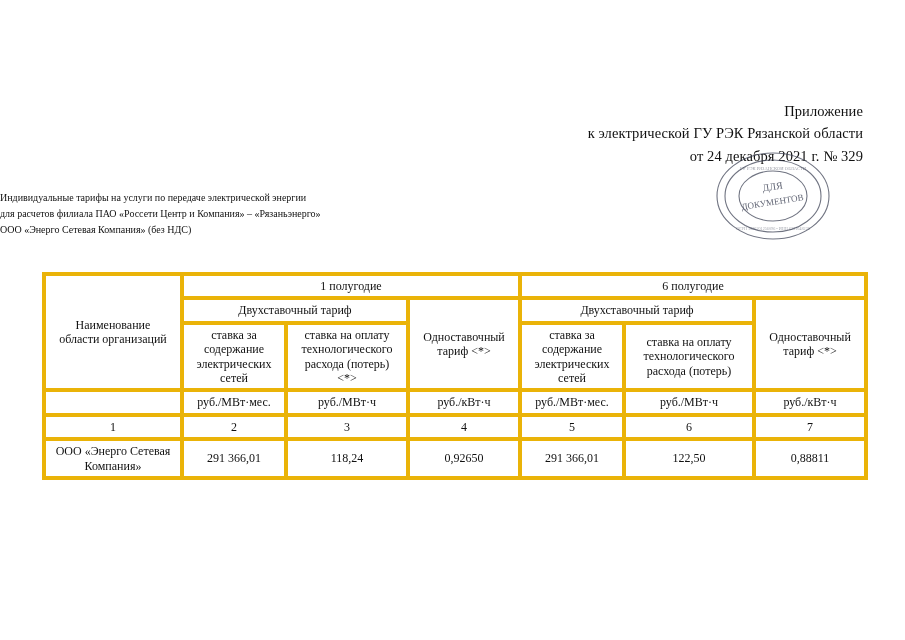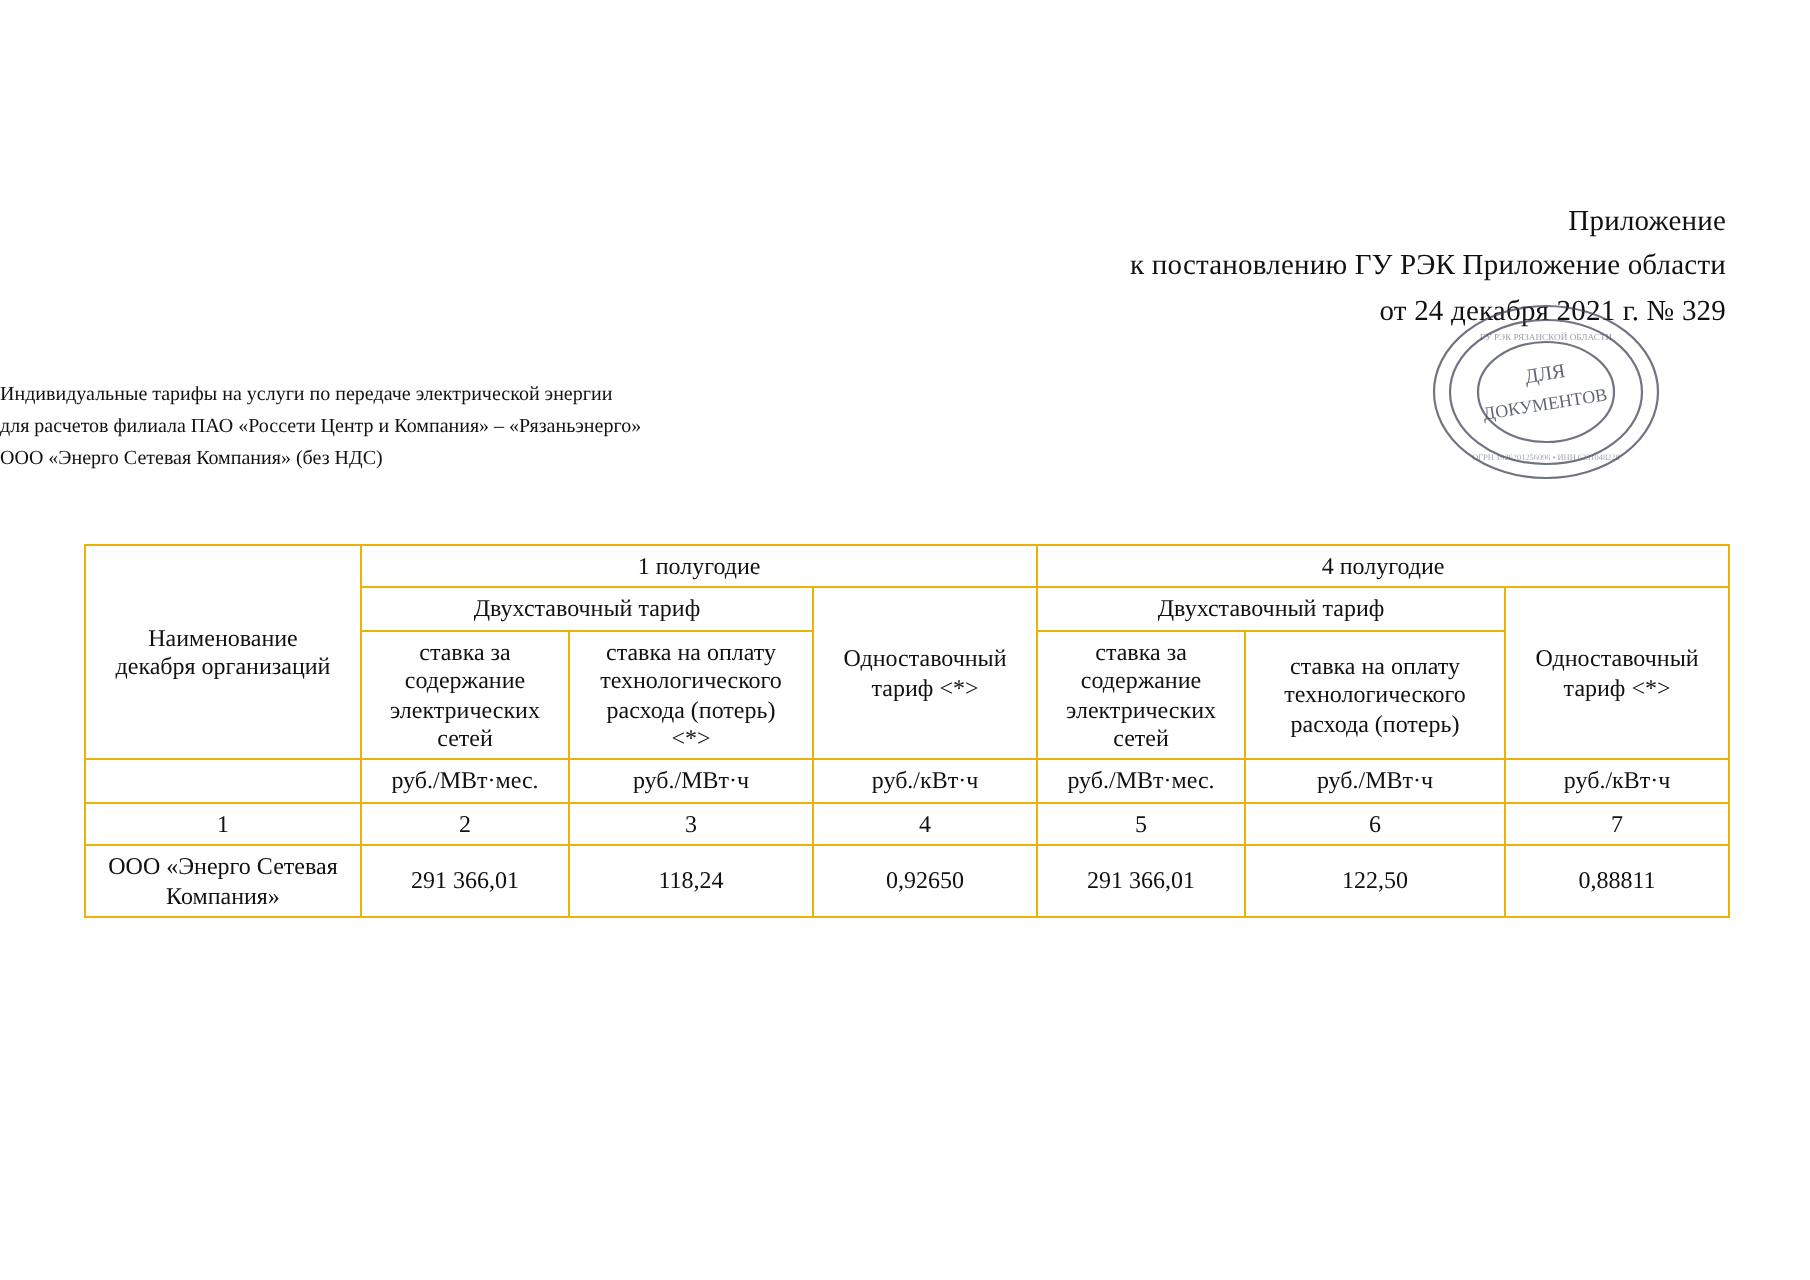--- a/index.html
+++ b/index.html
@@ -61,21 +61,21 @@
     top: 272px;
     left: 42px;
     width: 822px;
   }
   table.tariff {
     border-collapse: collapse;
     width: 822px;
     table-layout: fixed;
   }
   table.tariff td {
-    border: 1px solid #eab308;
+    border: 4px solid #eab308;
     font-size: 12px;
     line-height: 1.2;
     text-align: center;
     vertical-align: middle;
     padding: 3px 2px;
   }
   td.name-cell {
     font-size: 12.5px;
     margin-left: 18px;
   }
@@ -108,21 +108,21 @@
     font-size: 13px;
   }
 </style>
 </head>
 <body>
 
 <div class="page">
 
   <div class="header-block">
     <div>Приложение</div>
-    <div>к постановлению ГУ РЭК Приложение области</div>
+    <div>к электрической ГУ РЭК Рязанской области</div>
     <div>от 24 декабря 2021 г. № 329</div>
   </div>
 
   <div class="stamp">
     <svg width="122" height="92" viewBox="0 0 122 92">
       <g fill="none" stroke="#3a3f52" stroke-width="1.1" opacity="0.72">
         <ellipse cx="61" cy="46" rx="56" ry="43"></ellipse>
         <ellipse cx="61" cy="46" rx="48" ry="36"></ellipse>
         <ellipse cx="61" cy="46" rx="34" ry="25"></ellipse>
       </g>
@@ -149,24 +149,24 @@
         <col style="width:122px">
         <col style="width:112px">
         <col style="width:104px">
         <col style="width:130px">
         <col style="width:112px">
       </colgroup>
       <tbody>
         <tr>
           <td class="name-cell" rowspan="3">
             <div>Наименование</div>
-            <div>декабря организаций</div>
+            <div>области организаций</div>
           </td>
           <td class="half-head" colspan="3">1 полугодие</td>
-          <td class="half-head" colspan="3">4 полугодие</td>
+          <td class="half-head" colspan="3">6 полугодие</td>
         </tr>
         <tr>
           <td class="half-head" colspan="2">Двухставочный тариф</td>
           <td rowspan="2">
             <div>Одноставочный</div>
             <div>тариф &lt;*&gt;</div>
           </td>
           <td class="half-head" colspan="2">Двухставочный тариф</td>
           <td rowspan="2">
             <div>Одноставочный</div>

